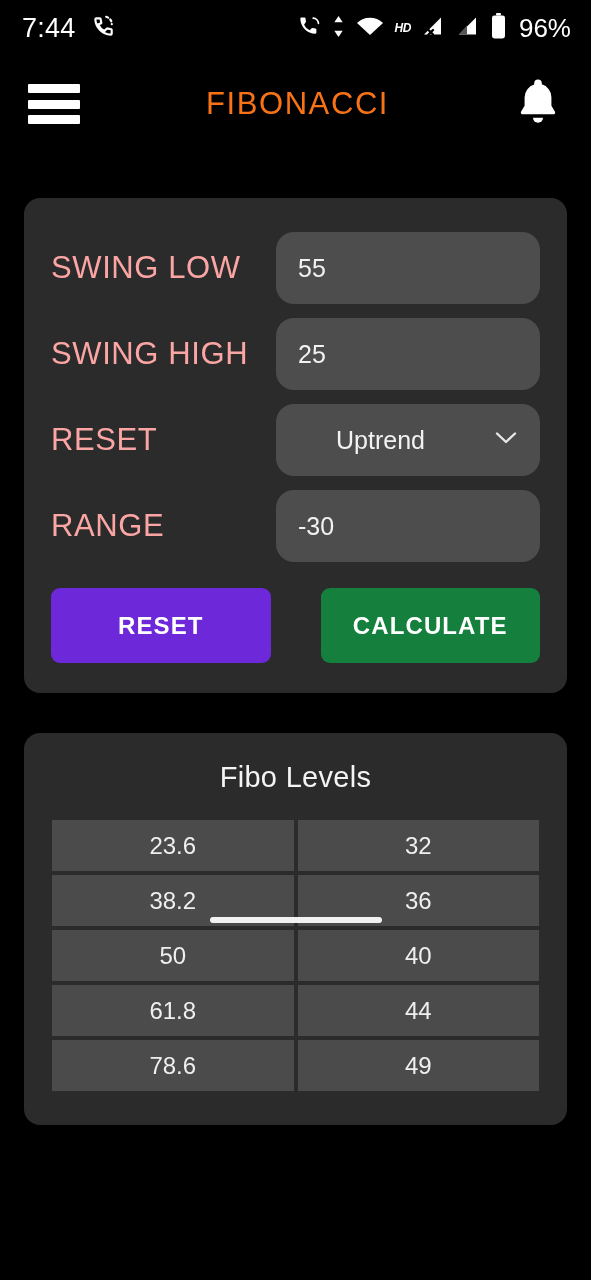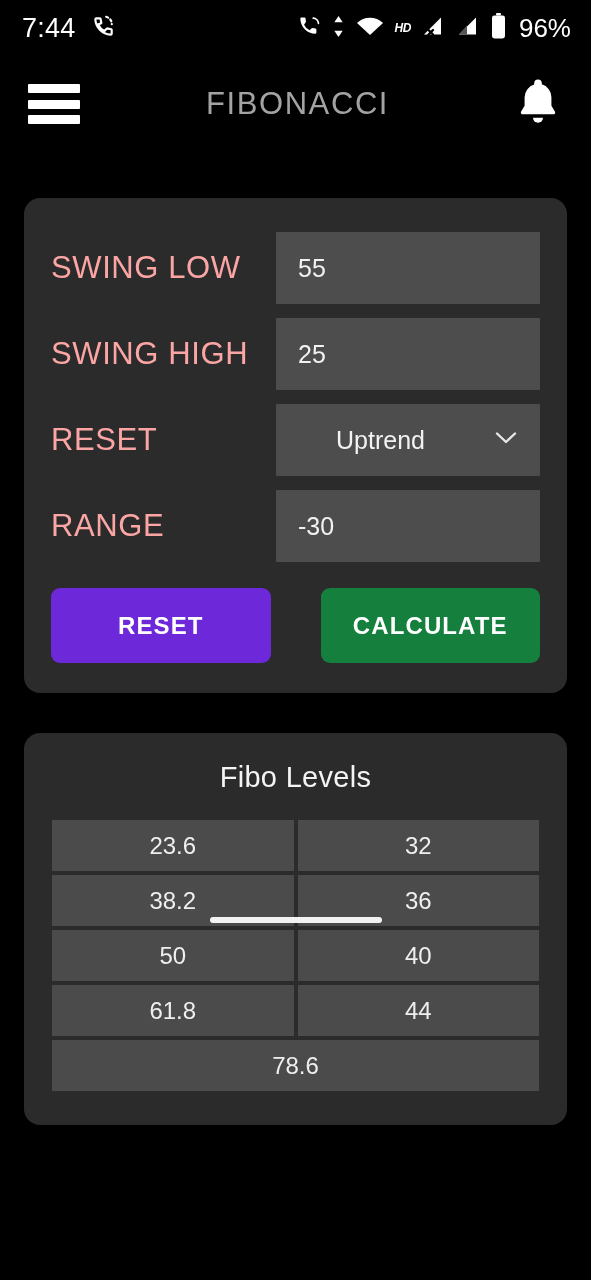--- a/index.html
+++ b/index.html
@@ -27,38 +27,38 @@
   
   .appbar {
     height:96px; display:flex; align-items:center;
     padding:0 30px 0 28px; position:relative;
   }
   .hamburger { width:52px; height:40px; display:flex; flex-direction:column;
     justify-content:space-between; cursor:pointer; }
   .hamburger span { display:block; height:9px; background:#fff; border-radius:1px; }
   .app-title {
     position:absolute; left:4px; right:0; text-align:center;
-    font-size:31px; letter-spacing:1.6px; color:#a3a3a3; font-weight:400;
+    font-size:31px; letter-spacing:1.6px; color:#f97316; font-weight:400;
     pointer-events:none;
   }
   .bell { margin-left:auto; z-index:2; cursor:pointer; }
 
   
   .card {
     margin:0 24px; background:#2b2b2b; border-radius:16px;
   }
   #form-card { margin-top:46px; padding:34px 27px 30px 27px; }
 
   .field-row { display:flex; align-items:center; margin-bottom:14px; }
   .field-label {
     width:225px; flex:0 0 225px; color:#fca5a5;
     font-size:31px; letter-spacing:.6px; font-weight:400;
   }
   .field-box {
-    flex:1 1 auto; height:72px; background:#4d4d4d; border-radius:1px;
+    flex:1 1 auto; height:72px; background:#4d4d4d; border-radius:18px;
     display:flex; align-items:center; padding:0 22px; position:relative;
   }
   .field-value { color:#f2f2f2; font-size:25px; }
   .field-box.select .field-value { margin-left:38px; }
   .chev { position:absolute; right:22px; top:50%; transform:translateY(-50%); }
 
   .btn-row { display:flex; gap:50px; margin-top:26px; }
   .btn {
     flex:1 1 0; height:75px; border-radius:9px; border:none;
     display:flex; align-items:center; justify-content:center;
@@ -221,19 +221,20 @@
       <div class="lv-row">
         <div class="lv-cell">50</div>
         <div class="lv-cell">40</div>
       </div>
       <div class="lv-row">
         <div class="lv-cell">61.8</div>
         <div class="lv-cell">44</div>
       </div>
       <div class="lv-row">
         <div class="lv-cell">78.6</div>
+        <div class="lv-cell">49</div>
       </div>
 
     </div>
   </div>
 
   <div class="home-indicator"></div>
 </div>
 
 </body></html>

